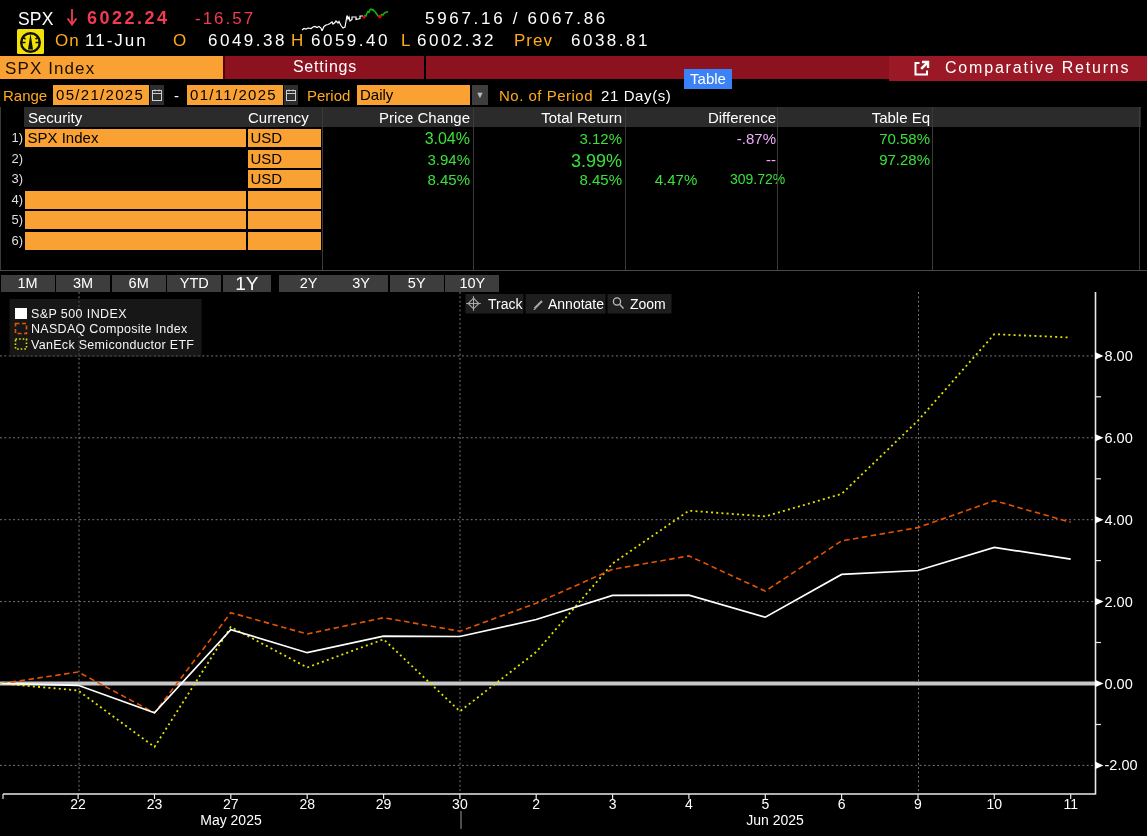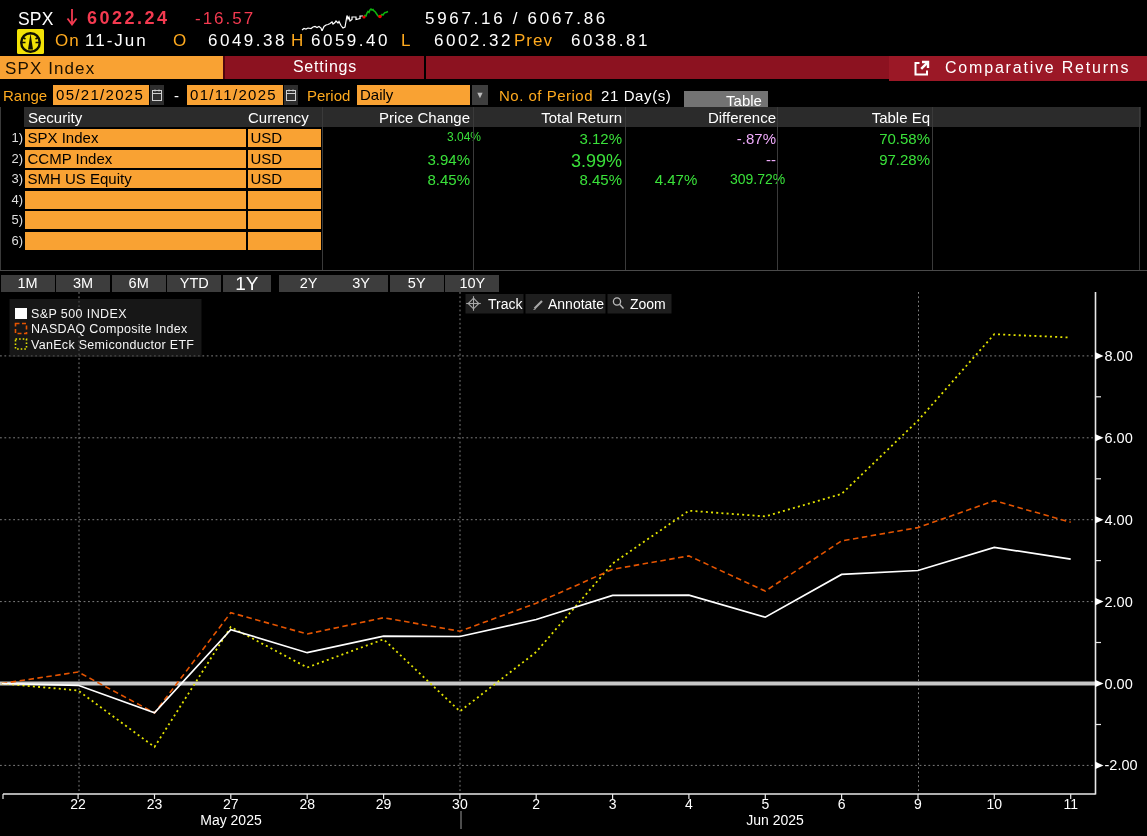--- a/index.html
+++ b/index.html
@@ -37,21 +37,21 @@
   <path d="M13.5 4.5 L16 20.5 L11 20.5 Z" fill="#101000"></path>
   <path d="M4.5 13.5 L8.5 13.5 M6 8.5 L8.5 10 M22.5 13.5 L18.5 13.5 M21 8.5 L18.5 10" stroke="#101000" stroke-width="1.7" fill="none"></path>
 </svg>
 <div class="abs org" style="left:55px;top:30.5px;font-size:17px;letter-spacing:1px;">On</div>
 <div class="abs wht" style="left:85px;top:30.5px;font-size:17px;letter-spacing:2px;">11-Jun</div>
 <div class="abs org" style="left:173px;top:30.5px;font-size:17px;">O</div>
 <div class="abs wht" style="left:208px;top:30.5px;font-size:17px;letter-spacing:2.5px;">6049.38</div>
 <div class="abs org" style="left:291px;top:30.5px;font-size:17px;">H</div>
 <div class="abs wht" style="left:311px;top:30.5px;font-size:17px;letter-spacing:2.5px;">6059.40</div>
 <div class="abs org" style="left:401px;top:30.5px;font-size:17px;">L</div>
-<div class="abs wht" style="left:417px;top:30.5px;font-size:17px;letter-spacing:2.5px;margin-left:17px;">6002.32</div>
+<div class="abs wht" style="left:417px;top:30.5px;font-size:17px;letter-spacing:2.5px;">6002.32</div>
 <div class="abs org" style="left:514px;top:30.5px;font-size:17px;letter-spacing:1px;">Prev</div>
 <div class="abs wht" style="left:571px;top:30.5px;font-size:17px;letter-spacing:2.5px;">6038.81</div>
 
 <div class="abs" style="left:0;top:56px;width:1147px;height:23px;background:#8c1220;"></div>
 <div class="abs" style="left:889px;top:56px;width:258px;height:25px;background:#9b1826;"></div>
 <div class="abs" style="left:0;top:56px;width:223px;height:23px;background:#f9a233;"></div>
 <div class="abs" style="left:5px;top:58.5px;font-size:17px;letter-spacing:1.1px;color:#1a1000;">SPX Index</div>
 <div class="abs wht" style="left:227px;top:58px;width:196px;text-align:center;font-size:16px;letter-spacing:0.8px;">Settings</div>
 <div class="abs" style="left:424px;top:56px;width:2px;height:23px;background:#000;"></div>
 <div class="abs" style="left:223px;top:56px;width:2px;height:23px;background:#50060f;"></div>
@@ -78,45 +78,43 @@
       <rect x="0.5" y="1.5" width="9" height="10" fill="none" stroke="#cfcfcf" stroke-width="1"></rect>
       <line x1="0.5" y1="4.5" x2="9.5" y2="4.5" stroke="#cfcfcf"></line>
       <line x1="3" y1="0.5" x2="3" y2="2.5" stroke="#cfcfcf"></line>
       <line x1="7" y1="0.5" x2="7" y2="2.5" stroke="#cfcfcf"></line>
     </svg>
 <div class="abs org" style="left:307px;top:87px;font-size:15px;">Period</div>
 <div class="abs" style="left:357px;top:85px;width:113px;height:20px;background:#f9a233;color:#000;font-size:15px;line-height:20px;padding-left:3px;box-sizing:border-box;">Daily</div>
 <div class="abs" style="left:472px;top:85px;width:16px;height:20px;background:#3e3e3e;color:#bbb;font-size:9px;line-height:20px;text-align:center;">▼</div>
 <div class="abs org" style="left:499px;top:87px;font-size:15px;letter-spacing:0.5px;">No. of Period</div>
 <div class="abs wht" style="left:601px;top:87px;font-size:15px;letter-spacing:0.6px;">21 Day(s)</div>
-<div class="abs" style="left:684px;top:91px;width:48px;height:20px;background:#737373;color:#fff;font-size:15px;line-height:20px;text-align:center;padding-left:36px;">Table</div>
+<div class="abs" style="left:684px;top:69px;width:48px;height:20px;background:#3b82f6;color:#fff;font-size:15px;line-height:20px;text-align:center;">Table</div>
 
 <div class="abs" style="left:24px;top:107px;width:1117px;height:20px;background:#2b2b2b;"></div>
 <div class="abs wht" style="left:28px;top:109px;font-size:15px;">Security</div>
 <div class="abs wht" style="left:248px;top:109px;font-size:15px;">Currency</div>
 <div class="abs wht" style="left:270px;top:109px;width:200px;text-align:right;font-size:15px;">Price Change</div>
 <div class="abs wht" style="left:422px;top:109px;width:200px;text-align:right;font-size:15px;">Total Return</div>
 <div class="abs wht" style="left:576px;top:109px;width:200px;text-align:right;font-size:15px;">Difference</div>
 <div class="abs wht" style="left:730px;top:109px;width:200px;text-align:right;font-size:15px;">Table Eq</div>
 <div class="abs" style="left:8px;top:130px;width:15px;text-align:right;font-size:13px;color:#dedede;">1)</div>
 <div class="abs" style="left:24.5px;top:129.0px;width:221px;height:18px;background:#f9a233;color:#000;font-size:15px;line-height:18px;padding-left:3px;box-sizing:border-box;">SPX Index</div>
 <div class="abs" style="left:247.5px;top:129.0px;width:73.5px;height:18px;background:#f9a233;color:#000;font-size:15px;line-height:18px;padding-left:3px;box-sizing:border-box;">USD</div>
-<div class="abs grn" style="left:281px;top:130.0px;width:200px;text-align:right;font-size:12px;">3.04%</div>
+<div class="abs grn" style="left:270px;top:130.0px;width:200px;text-align:right;font-size:16px;">3.04%</div>
 <div class="abs grn" style="left:422px;top:130.0px;width:200px;text-align:right;font-size:15px;">3.12%</div>
 <div class="abs tred" style="left:576px;top:130.0px;width:200px;text-align:right;font-size:15px;">-.87%</div>
 <div class="abs grn" style="left:730px;top:130.0px;width:200px;text-align:right;font-size:15px;">70.58%</div>
 <div class="abs" style="left:8px;top:151px;width:15px;text-align:right;font-size:13px;color:#dedede;">2)</div>
-<div class="abs" style="left:24.5px;top:149.6px;width:221px;height:18px;background:#f9a233;color:#000;font-size:15px;line-height:18px;padding-left:3px;box-sizing:border-box;">CCMP Index</div>
 <div class="abs" style="left:247.5px;top:149.6px;width:73.5px;height:18px;background:#f9a233;color:#000;font-size:15px;line-height:18px;padding-left:3px;box-sizing:border-box;">USD</div>
 <div class="abs grn" style="left:270px;top:150.6px;width:200px;text-align:right;font-size:15px;">3.94%</div>
 <div class="abs grn" style="left:422px;top:150.6px;width:200px;text-align:right;font-size:18px;">3.99%</div>
 <div class="abs tred" style="left:576px;top:150.6px;width:200px;text-align:right;font-size:15px;">--</div>
 <div class="abs grn" style="left:730px;top:150.6px;width:200px;text-align:right;font-size:15px;">97.28%</div>
 <div class="abs" style="left:8px;top:171px;width:15px;text-align:right;font-size:13px;color:#dedede;">3)</div>
-<div class="abs" style="left:24.5px;top:170.2px;width:221px;height:18px;background:#f9a233;color:#000;font-size:15px;line-height:18px;padding-left:3px;box-sizing:border-box;">SMH US Equity</div>
 <div class="abs" style="left:247.5px;top:170.2px;width:73.5px;height:18px;background:#f9a233;color:#000;font-size:15px;line-height:18px;padding-left:3px;box-sizing:border-box;">USD</div>
 <div class="abs grn" style="left:270px;top:171.2px;width:200px;text-align:right;font-size:15px;">8.45%</div>
 <div class="abs grn" style="left:422px;top:171.2px;width:200px;text-align:right;font-size:15px;">8.45%</div>
 <div class="abs grn" style="left:576px;top:171.2px;width:200px;text-align:center;font-size:15px;">4.47%</div>
 <div class="abs grn" style="left:730px;top:171.2px;width:200px;text-align:left;font-size:14px;">309.72%</div>
 <div class="abs" style="left:8px;top:192px;width:15px;text-align:right;font-size:13px;color:#dedede;">4)</div>
 <div class="abs" style="left:24.5px;top:190.8px;width:221px;height:18px;background:#f9a233;color:#000;font-size:15px;line-height:18px;padding-left:3px;box-sizing:border-box;"></div>
 <div class="abs" style="left:247.5px;top:190.8px;width:73.5px;height:18px;background:#f9a233;color:#000;font-size:15px;line-height:18px;padding-left:3px;box-sizing:border-box;"></div>
 <div class="abs" style="left:8px;top:212px;width:15px;text-align:right;font-size:13px;color:#dedede;">5)</div>
 <div class="abs" style="left:24.5px;top:211.4px;width:221px;height:18px;background:#f9a233;color:#000;font-size:15px;line-height:18px;padding-left:3px;box-sizing:border-box;"></div>

